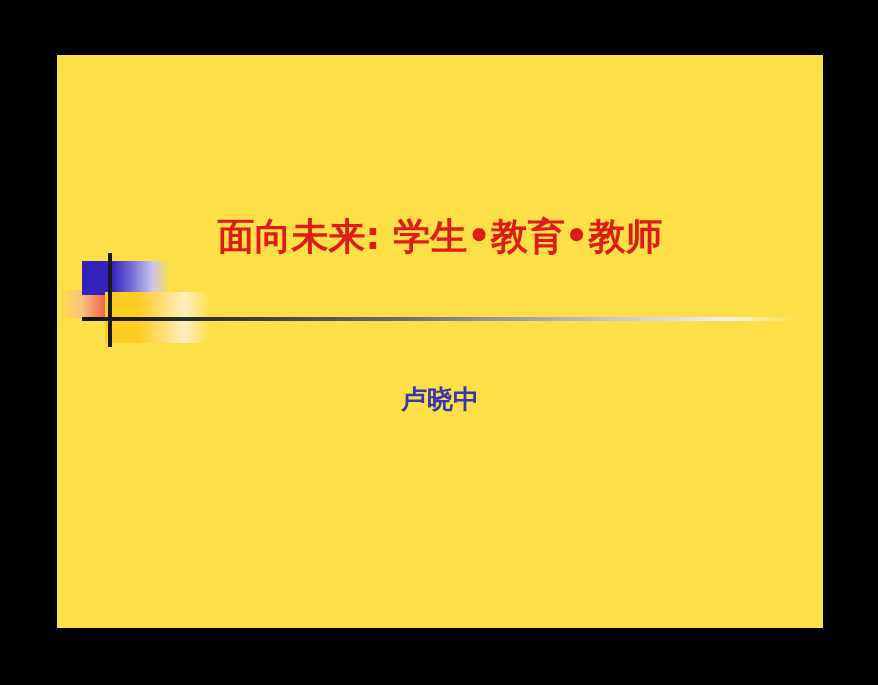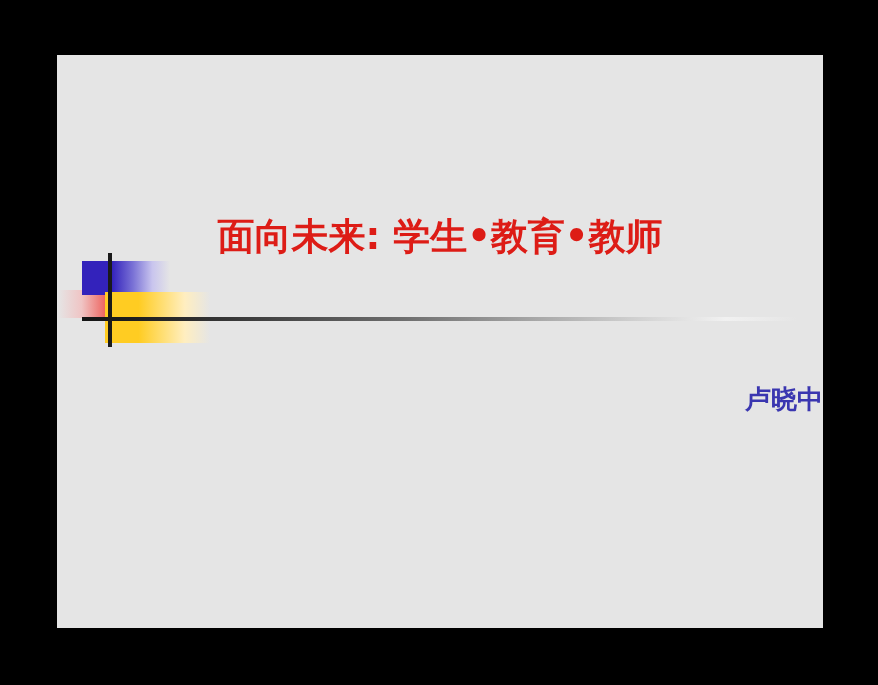--- a/index.html
+++ b/index.html
@@ -22,21 +22,21 @@
     background: #000000;
   }
 
   
   #slide {
     position: absolute;
     left: 57px;
     top: 55px;
     width: 766px;
     height: 573px;
-    background: #e5e5e5;
+    background: #fde047;
     overflow: hidden;
     text-decoration: underline;
   }
 
   
   #title {
     position: absolute;
     left: 0;
     top: 160px;
     width: 766px;
@@ -124,21 +124,21 @@
                 #f1f1f1 90%,
                 rgba(255,255,255,0) 100%);
   }
 
   
   #subtitle {
     position: absolute;
     left: 0;
     top: 320px;
     width: 766px;
-    text-align: right;
+    text-align: center;
   }
   .subtitle-line {
     font-size: 26px;
     font-weight: bold;
     line-height: 48px;
     color: #3a36b0;
     white-space: nowrap;
   }
 </style>
 </head>

